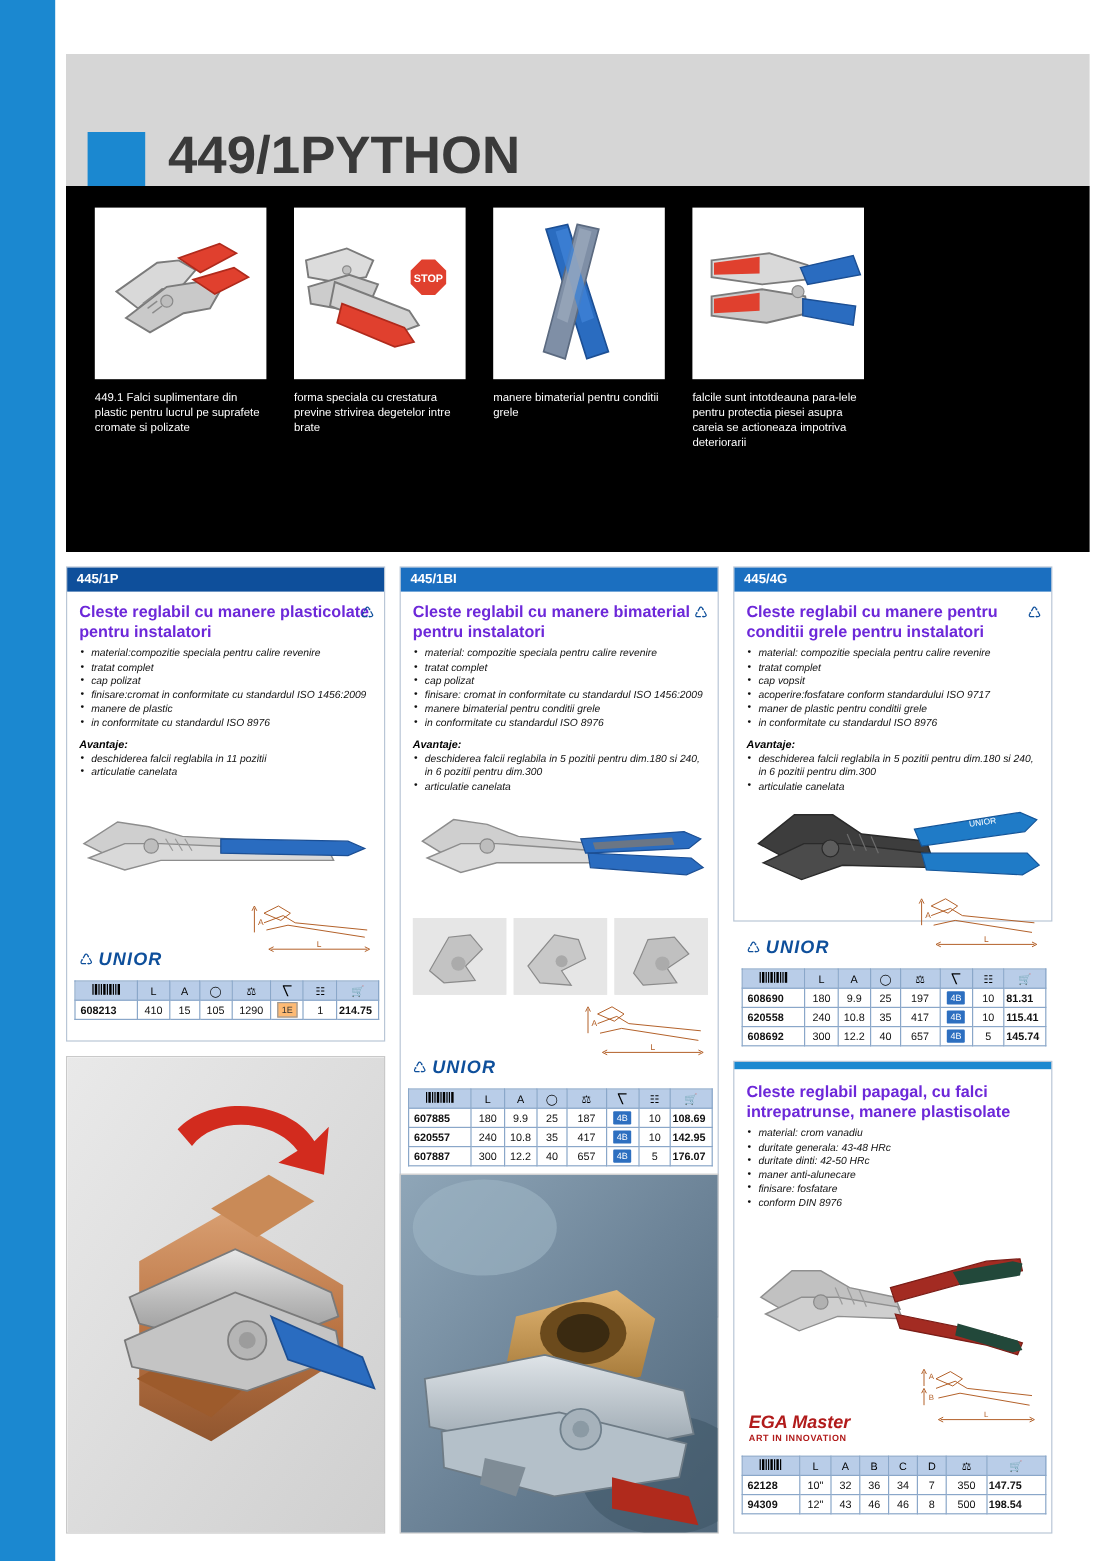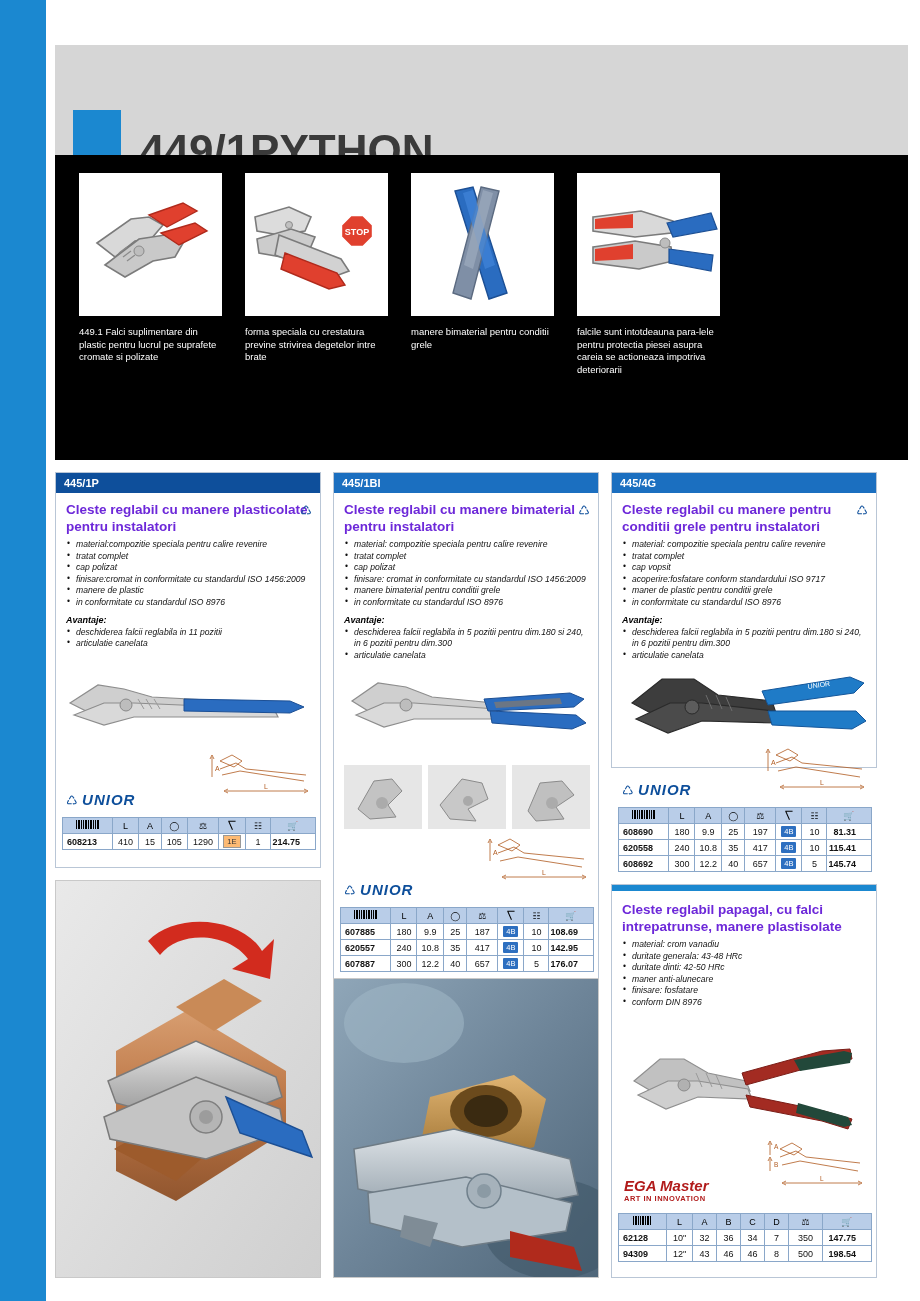--- a/index.html
+++ b/index.html
@@ -15,21 +15,21 @@
   .left-bar { position:absolute; left:0; top:0; width:46px; height:1301px; background:#1b88d0; }
 
   
   .header {
     position:absolute; left:55px; top:45px; width:853px; height:110px;
     background:#d6d6d6;
   }
   .header .sq { position:absolute; left:18px; top:65px; width:48px; height:48px; background:#1b88d0; }
   .header .title {
     position:absolute; left:85px; top:60px;
-    font-size:44px; font-weight:bold; color:#3a3a3a; letter-spacing:0px;margin-top:21px;
+    font-size:44px; font-weight:bold; color:#3a3a3a; letter-spacing:0px;
   }
   .hero {
     position:absolute; left:55px; top:155px; width:853px; height:305px;
     background:#000000;
   }
   .feat {
     position:absolute; top:18px; width:143px;
   }
   .feat .imgbox {
     width:143px; height:143px; background:#ffffff; position:relative; overflow:hidden;
@@ -61,21 +61,21 @@
 
   
   table.spec { border-collapse:collapse; width:100%; font-size:9px; }
   table.spec th {
     background:#b9cde8; border:1px solid #8aa7c9; height:16px; font-weight:normal;
   }
   table.spec td {
     border:1px solid #8aa7c9; text-align:center; height:16px; color:#111;
   }
   table.spec td.code { font-weight:bold; text-align:left; padding-left:4px; }
-  table.spec td.price { font-weight:bold; text-align:right; padding-right:15px; }
+  table.spec td.price { font-weight:bold; text-align:left; padding-right:5px; }
   .badge-blue {
     display:inline-block; background:#2d6fc0; color:#fff; font-size:7.5px;
     padding:1px 3px; border-radius:1px;
   }
   .badge-grey {
     display:inline-block; background:#fdba74; color:#333; font-size:7.5px;
     padding:1px 3px; border:1px solid #999;
   }
   .barcode { font-size:0; letter-spacing:0; }
   .barcode i { display:inline-block; width:1px; height:9px; background:#000; margin-right:1px; }

